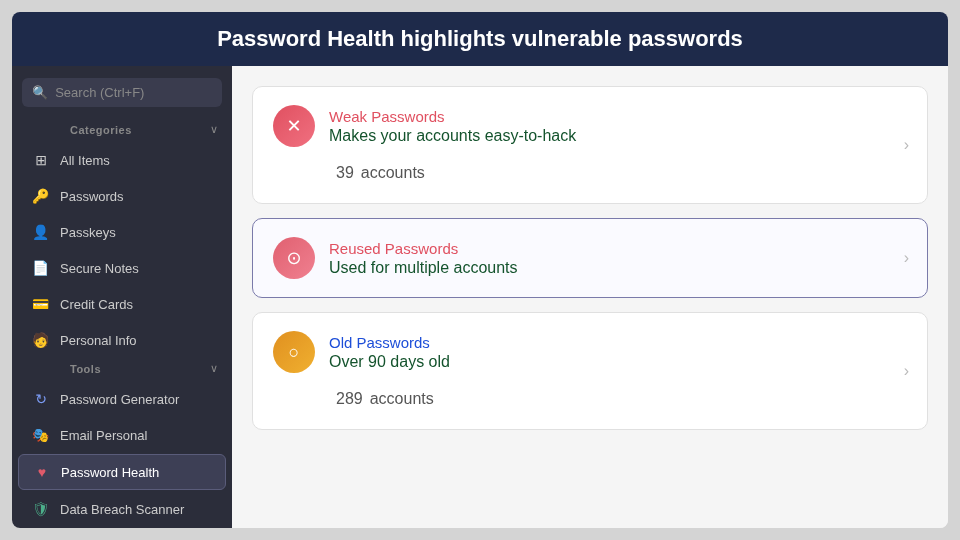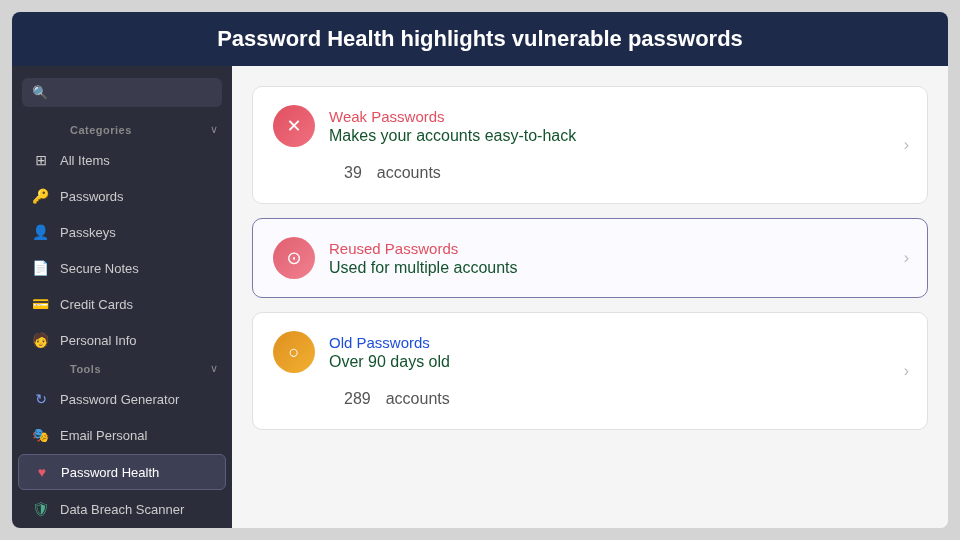--- a/index.html
+++ b/index.html
@@ -194,21 +194,21 @@
       font-size: 28px;
       font-weight: 700;
       color: #222;
       padding-left: 56px;
     }
 
     .card-count span {
       font-size: 16px;
       font-weight: 400;
       color: #555;
-      margin-left: 15px;
+      margin-left: 7px;
     }
 
     .chevron-right {
       position: absolute;
       right: 18px;
       top: 50%;
       transform: translateY(-50%);
       color: #bbb;
       font-size: 16px;
     }
@@ -220,20 +220,21 @@
   <div class="title-bar">
     <span>Password Health highlights vulnerable passwords</span>
   </div>
 
   <div class="app-body">
 
     <div class="sidebar">
 
       <div class="search-bar">
         <span class="search-icon-svg">🔍</span>
+        <input type="text" placeholder="Search (Ctrl+F)" style="">
       </div>
 
       <div class="section-header">
         <span class="section-label">Categories</span>
         <span class="chevron-icon">∨</span>
       </div>
 
       <div class="nav-item">
         <span class="nav-icon">⊞</span>
         <span>All Items</span>

